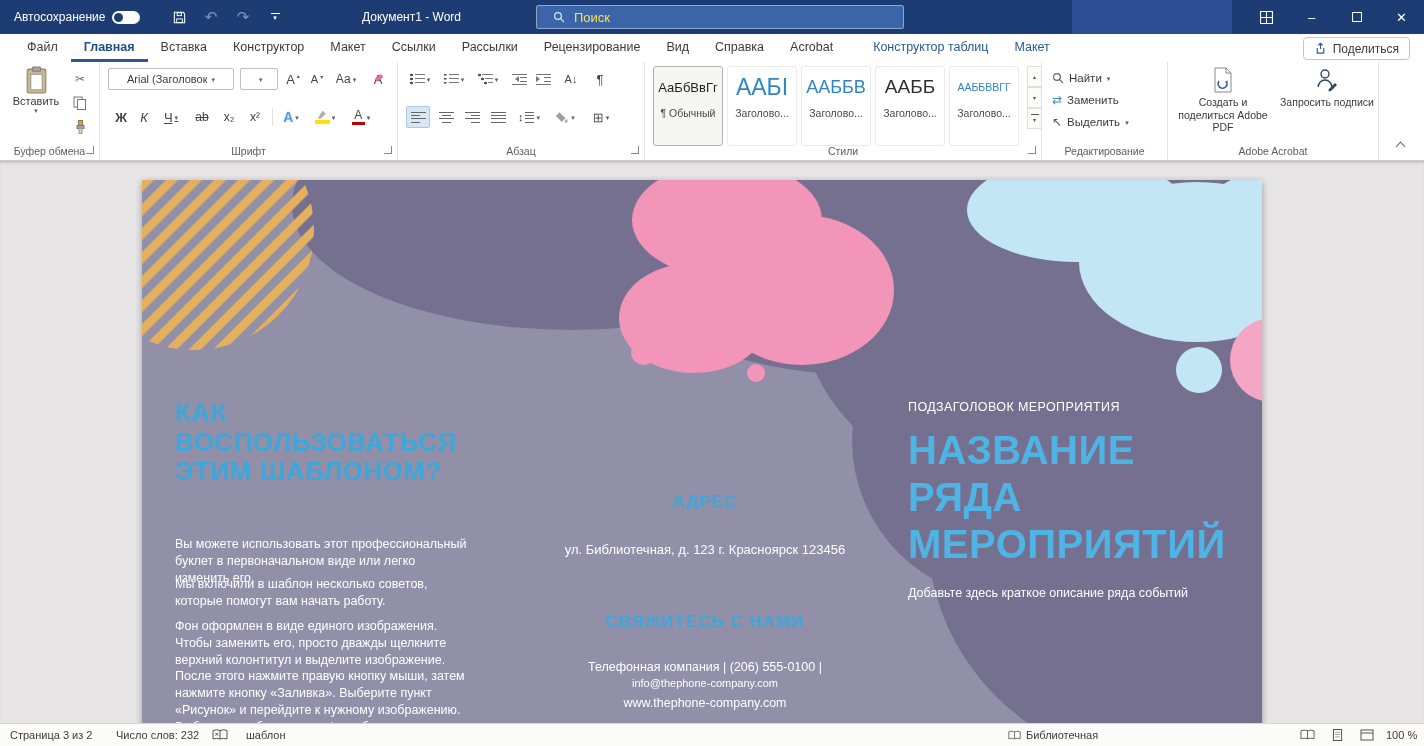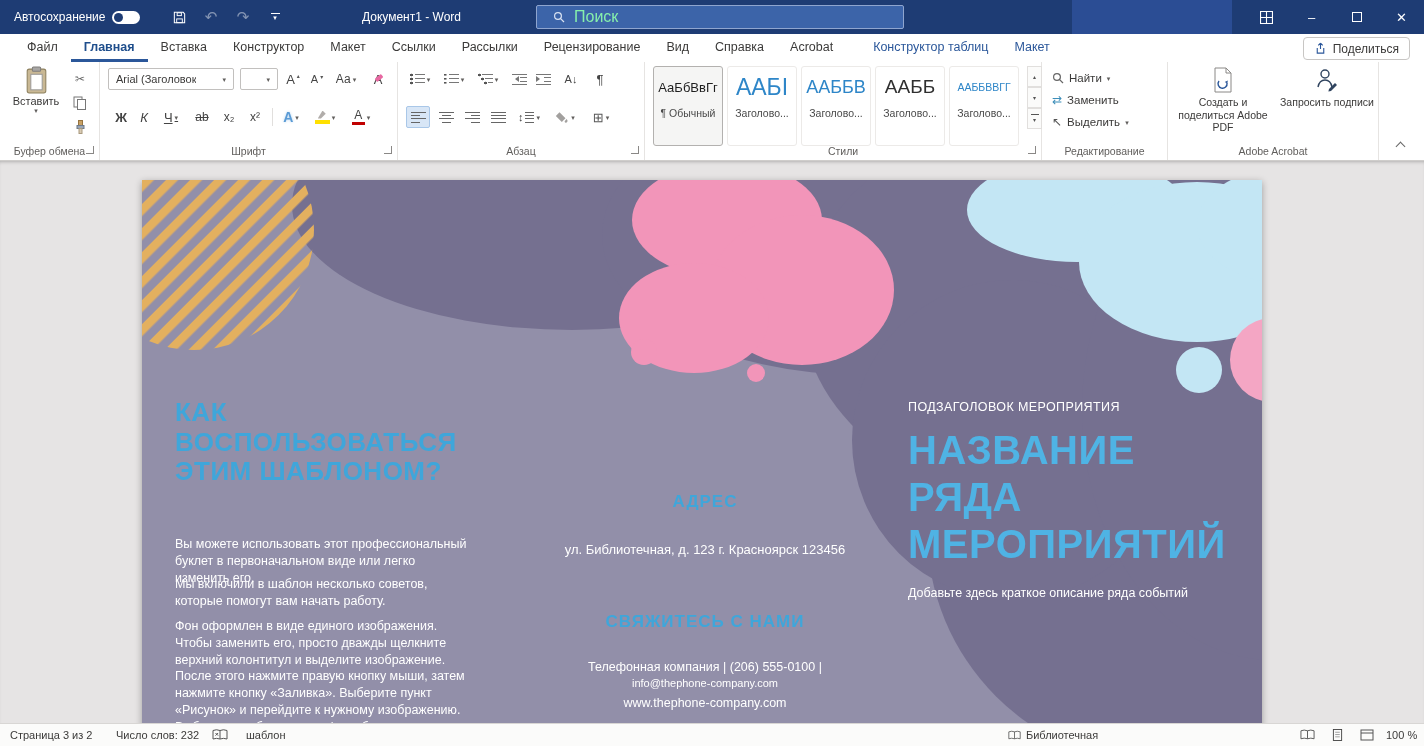--- a/index.html
+++ b/index.html
@@ -8,21 +8,21 @@
 
   
   #titlebar{position:absolute;top:0;left:0;width:1424px;height:34px;background:#1E3C74;color:#fff}
   .tb-item{position:absolute;top:0;height:34px;display:flex;align-items:center;color:#fff}
   .autosave-label{font-size:12px}
   .toggle{width:28px;height:13px;border-radius:7px;background:#fff;position:relative;margin-left:7px}
   .toggle .knob{position:absolute;left:2px;top:2px;width:9px;height:9px;border-radius:50%;background:#1E3C74}
   .qat{width:30px;justify-content:center;font-size:15px}
   .qat.dis{opacity:.45}
   .doc-title{font-size:12px;white-space:nowrap}
-  #searchbox{position:absolute;left:536px;top:5px;width:368px;height:24px;background:#3C64A9;border:1px solid #8FA5CF;border-radius:2px;display:flex;align-items:center;gap:9px;padding-left:16px;font-size:16px;color:#86efac}
+  #searchbox{position:absolute;left:536px;top:5px;width:368px;height:24px;background:#3C64A9;border:1px solid #8FA5CF;border-radius:2px;display:flex;align-items:center;gap:9px;padding-left:16px;font-size:13px;color:#fde047}
   #account-rect{position:absolute;left:1072px;top:0;width:160px;height:34px;background:#2B4D94}
   .winbtn{position:absolute;top:0;width:45px;height:34px;display:flex;align-items:center;justify-content:center;font-size:13px;color:#fff}
   .maxbox{width:10px;height:10px;border:1px solid #fff}
   .qat-custom{display:flex;flex-direction:column;align-items:center;gap:1px}
   .qat-custom .bar{width:9px;border-top:1px solid #fff}
   .qat-custom .chv{font-size:7px;line-height:6px}
 
   
   #tabrow{position:absolute;top:34px;left:0;width:1424px;height:28px;background:#fff;display:flex;align-items:stretch;padding-left:14px}
   .rtab{padding:0 13px;font-size:12.5px;color:#3B3A39;display:flex;align-items:center;border-bottom:3px solid transparent;white-space:nowrap}
@@ -33,21 +33,21 @@
 
   
   #ribbon{position:absolute;top:62px;left:0;width:1424px;height:99px;background:#fff;border-bottom:1px solid #CFCDCB}
   .grp{position:absolute;top:0;height:98px;border-right:1px solid #E6E4E2}
   .grplabel{position:absolute;bottom:3px;left:0;right:0;text-align:center;font-size:10.5px;color:#605E5C}
   .launcher{position:absolute;right:5px;bottom:6px;width:8px;height:8px;border-right:1.4px solid #8A8886;border-bottom:1.4px solid #8A8886}
   .bigbtn{position:absolute;display:flex;flex-direction:column;align-items:center;border-radius:3px;font-size:11px;color:#3B3A39}
   .chev{font-size:7px;color:#605E5C;line-height:7px}
   .ib{position:absolute;height:22px;display:flex;align-items:center;justify-content:center;color:#444;border-radius:2px;font-size:13px;gap:2px}
   .ib.sel{background:#D8E6F6;border:1px solid #A9C7E8}
-  .combo{position:absolute;top:6px;height:22px;border:1px solid #C2C0BE;border-radius:2px;display:flex;align-items:center;justify-content:space-between;padding:0 7px;font-size:11px;color:#3B3A39;background:#fff}
+  .combo{position:absolute;top:6px;height:22px;border:1px solid #C2C0BE;border-radius:2px;display:flex;align-items:center;justify-content:space-between;padding:0 18px;font-size:11px;color:#3B3A39;background:#fff}
   .vsep{position:absolute;width:1px;height:18px;background:#E1DFDD}
   .clearfmt{position:relative}
   .clearfmt::after{content:"";position:absolute;right:-1px;top:4px;width:8px;height:4px;background:#E868A2;transform:rotate(-38deg);border-radius:1px}
   .fx{color:#5B9BD5;font-weight:700;text-shadow:0 0 3px #B7D4EE}
   .ic-hl{width:15px;height:13px;position:relative}
   .ic-hl::before{content:"";position:absolute;left:3px;top:0;width:8px;height:8px;background:#B1ADAA;clip-path:polygon(0 100%,60% 0,100% 40%,40% 100%)}
   .ic-hl::after{content:"";position:absolute;left:0;bottom:0;width:15px;height:4px;background:#FFE000}
   .ic-fc{display:flex;flex-direction:column;align-items:center;line-height:12px}
   .ic-fc .bar{width:13px;height:3.5px;background:#C00000;margin-top:1px}
   .ic-bullets{width:15px;height:12px;background:

